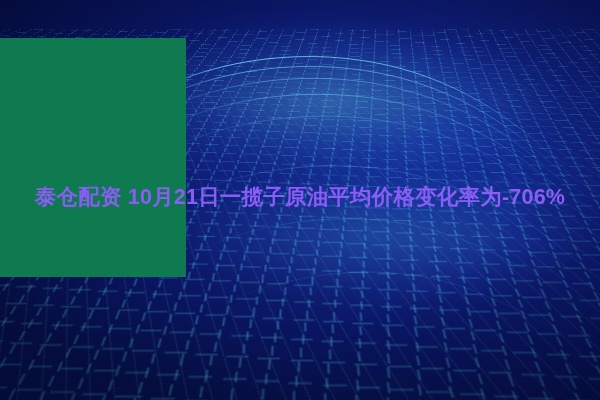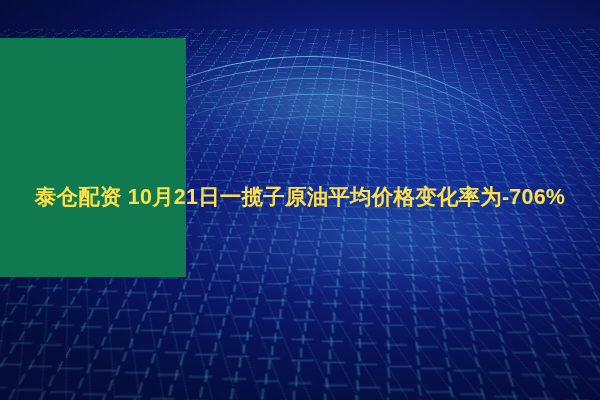--- a/index.html
+++ b/index.html
@@ -114,21 +114,21 @@
     top: 0;
     width: 600px;
     height: 400px;
     display: flex;
     align-items: center;
     justify-content: center;
     padding: 0 10px;
     box-sizing: border-box;
   }
   .headline-text {
-    color: #fde047;
+    color: #8b5cf6;
     font-size: 21.5px;
     line-height: 36px;
     font-weight: 700;
     letter-spacing: 0.2px;
     text-align: center;
     width: 580px;
     margin-top: -6px;
   }
   .svg-layer {
     position: absolute;

